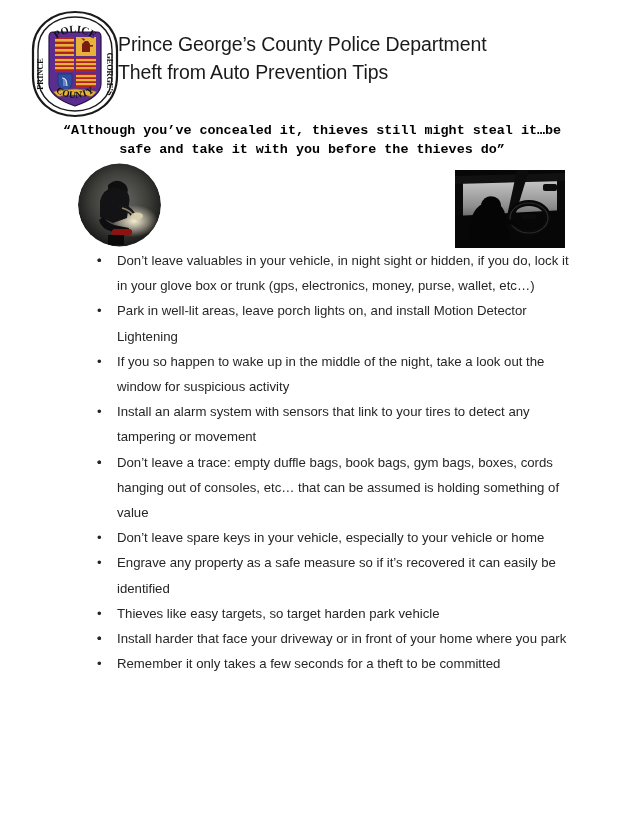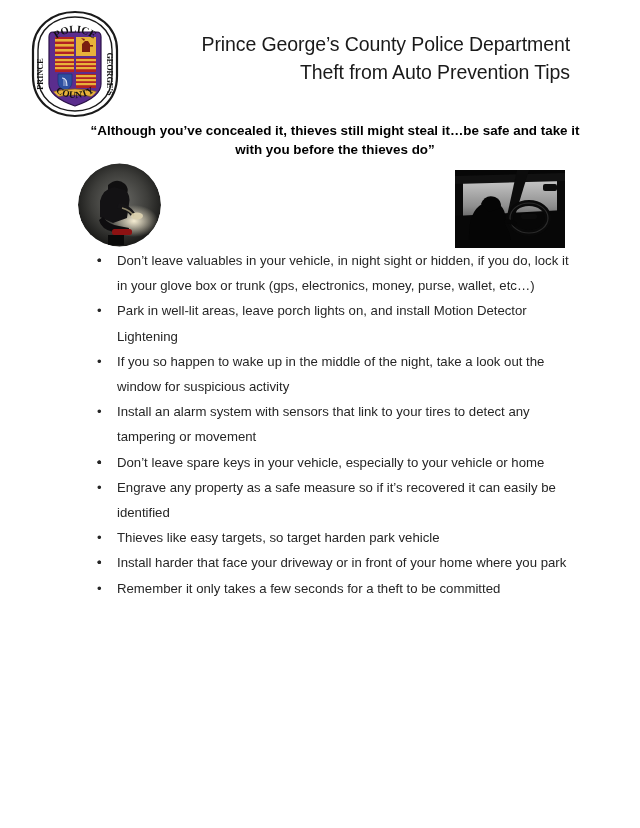--- a/index.html
+++ b/index.html
@@ -32,40 +32,40 @@
     height: 108px;
   }
   .badge svg { display: block; }
 
   
   .title-block {
     position: absolute;
     left: 118px;
     top: 30px;
     width: 452px;
-    text-align: right;
+    text-align: left;
   }
   .title-line {
     font-family: "Liberation Sans", sans-serif;
     font-size: 19.5px;
     font-weight: 400;
     color: #1a1a1a;
     line-height: 28px;
     letter-spacing: -0.1px;
     white-space: nowrap;
   }
 
   
   .quote {
     position: absolute;
-    left: 85px;
+    left: 62px;
     top: 122px;
     width: 500px;
     text-align: center;
-    font-family: Liberation Sans, sans-serif;
+    font-family: Liberation Mono, monospace;
     font-weight: bold;
     font-size: 13.4px;
     line-height: 18.5px;
     color: #000000;
   }
 
   
   .photo-row {
     position: absolute;
     left: 0;
@@ -313,20 +313,21 @@
   </li>
   <li class="tip">
     <span class="bullet">•</span>
     <span class="tip-text">Install an alarm system with sensors that link to your tires to detect any tampering or movement</span>
   </li>
   <li class="tip">
     <span class="bullet">•</span>
   </li>
   <li class="tip">
     <span class="bullet">•</span>
+    <span class="tip-text">Don’t leave a trace: empty duffle bags, book bags, gym bags, boxes, cords hanging out of consoles, etc… that can be assumed is holding something of value</span>
   </li>
   <li class="tip">
     <span class="bullet">•</span>
     <span class="tip-text">Don’t leave spare keys in your vehicle, especially to your vehicle or home</span>
   </li>
   <li class="tip">
     <span class="bullet">•</span>
     <span class="tip-text">Engrave any property as a safe measure so if it’s recovered it can easily be identified</span>
   </li>
   <li class="tip">

